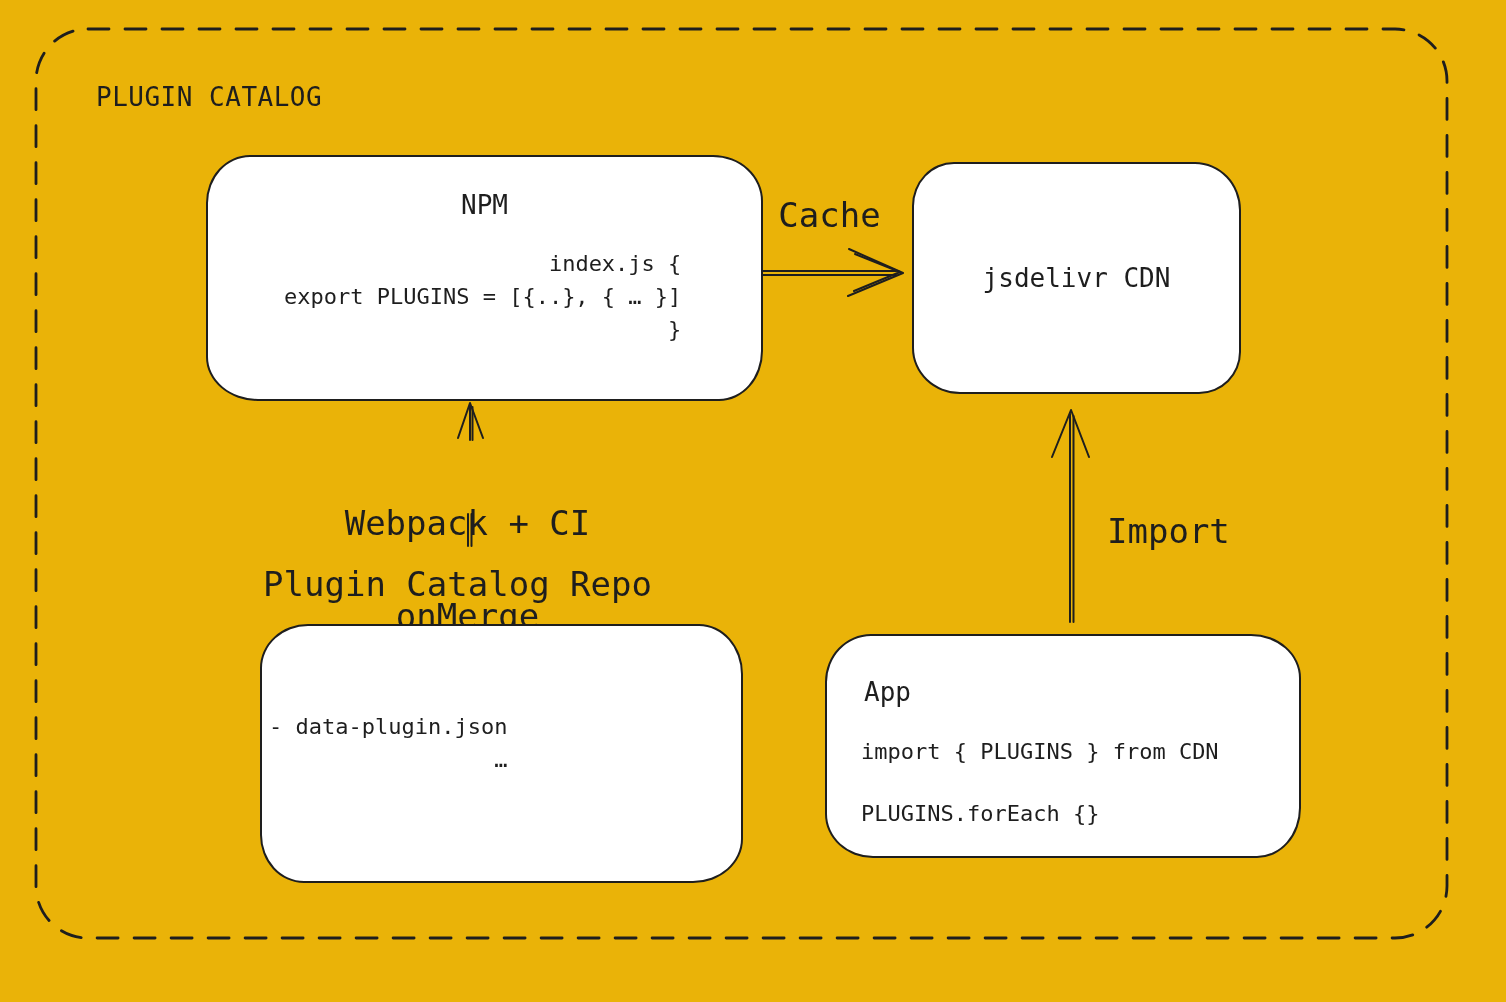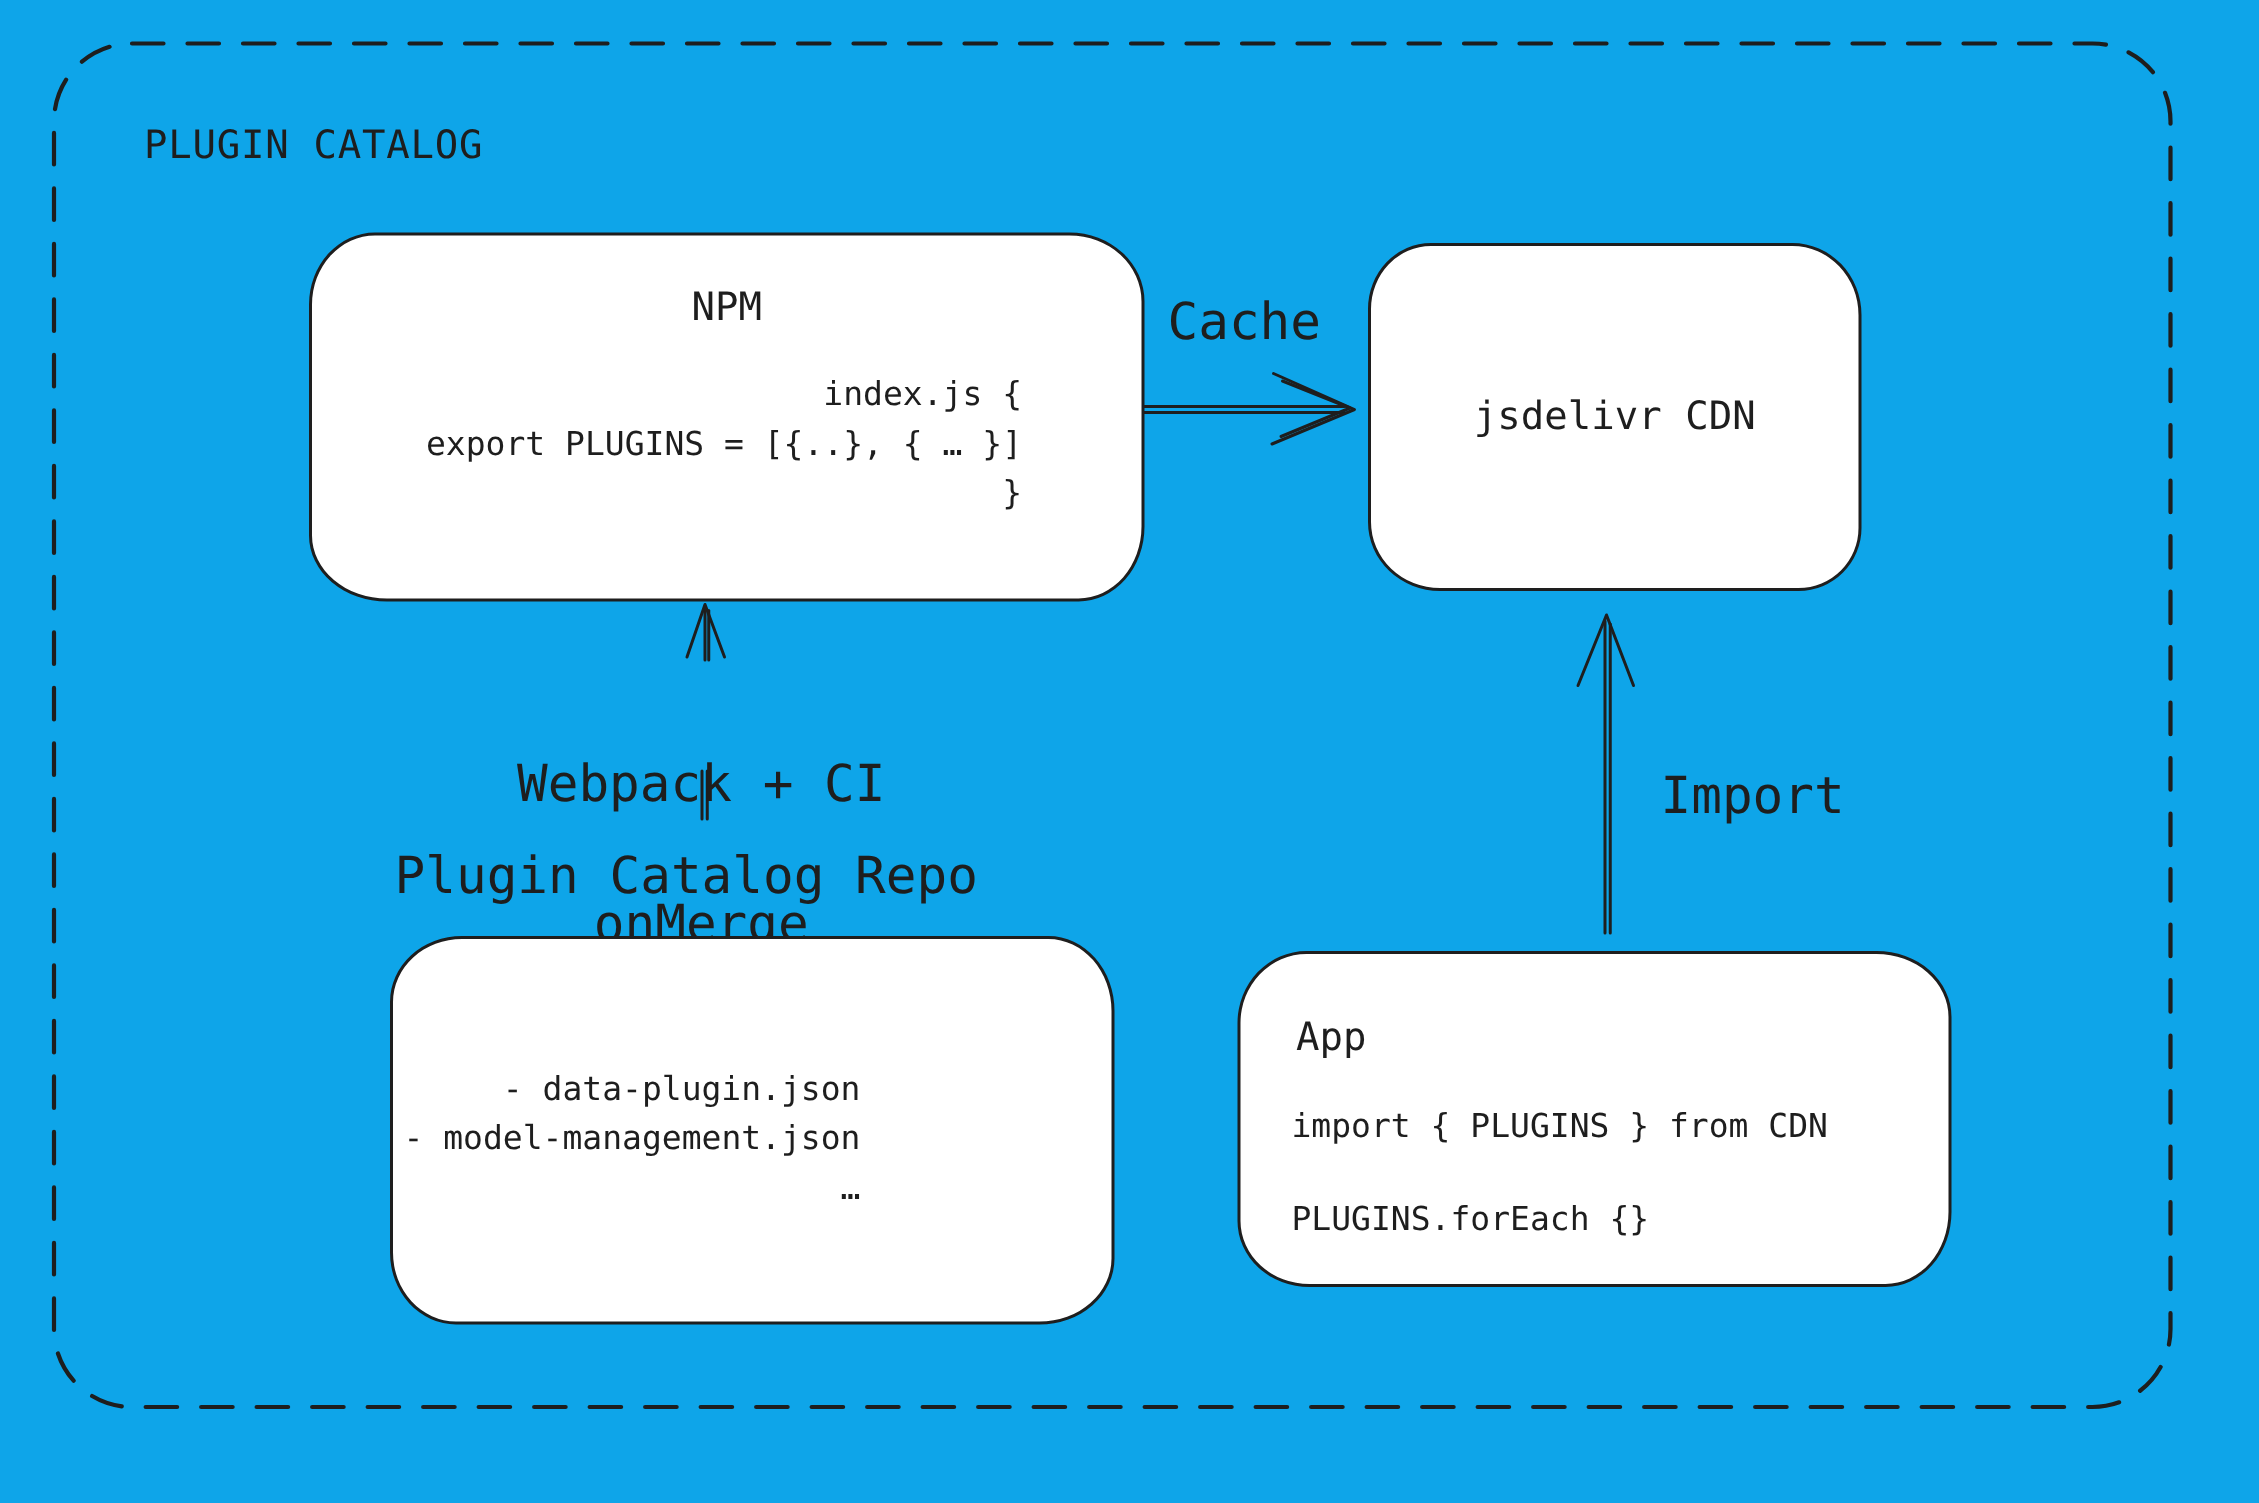--- a/index.html
+++ b/index.html
@@ -1,19 +1,19 @@
 <!DOCTYPE html>
 <html><head>
 <meta charset="utf-8">
 <style>
   html,body{margin:0;padding:0;background:#ffffff;}
   #canvas{
     position:relative;
     width:1506px;height:1002px;
-    background:#0ea5e9;
+    background:#eab308;
     font-family:"DejaVu Sans Mono","Liberation Mono",monospace;
     color:#1e1e1e;
     overflow:hidden;
   }
   .abs{position:absolute;}
   .txt{white-space:pre;line-height:33px;font-size:22px;text-align:right;}
   .label{white-space:pre;font-size:34px;line-height:33px;}
   #page-title{left:96px;top:82px;font-size:26px;line-height:30px;letter-spacing:0.5px;}
   svg.layer{position:absolute;left:0;top:0;pointer-events:none;}
   .box{
@@ -94,21 +94,20 @@
 
   <div class="abs label" id="build-label">
     <div>Webpack + CI</div>
     <div>onMerge</div>
   </div>
 
   <div class="abs label" id="repo-title">Plugin Catalog Repo</div>
   <div class="box" id="repo-box">
     <div class="repo-files">
       <div class="txt">- data-plugin.json</div>
-      <div class="txt">- model-management.json</div>
       <div class="txt">…</div>
     </div>
   </div>
 
   <div class="abs label" id="import-label">Import</div>
 
   <div class="box" id="app-box">
     <div class="app-title">App</div>
     <div class="txt app-line1">import { PLUGINS } from CDN</div>
     <div class="txt app-line2">PLUGINS.forEach {}</div>

